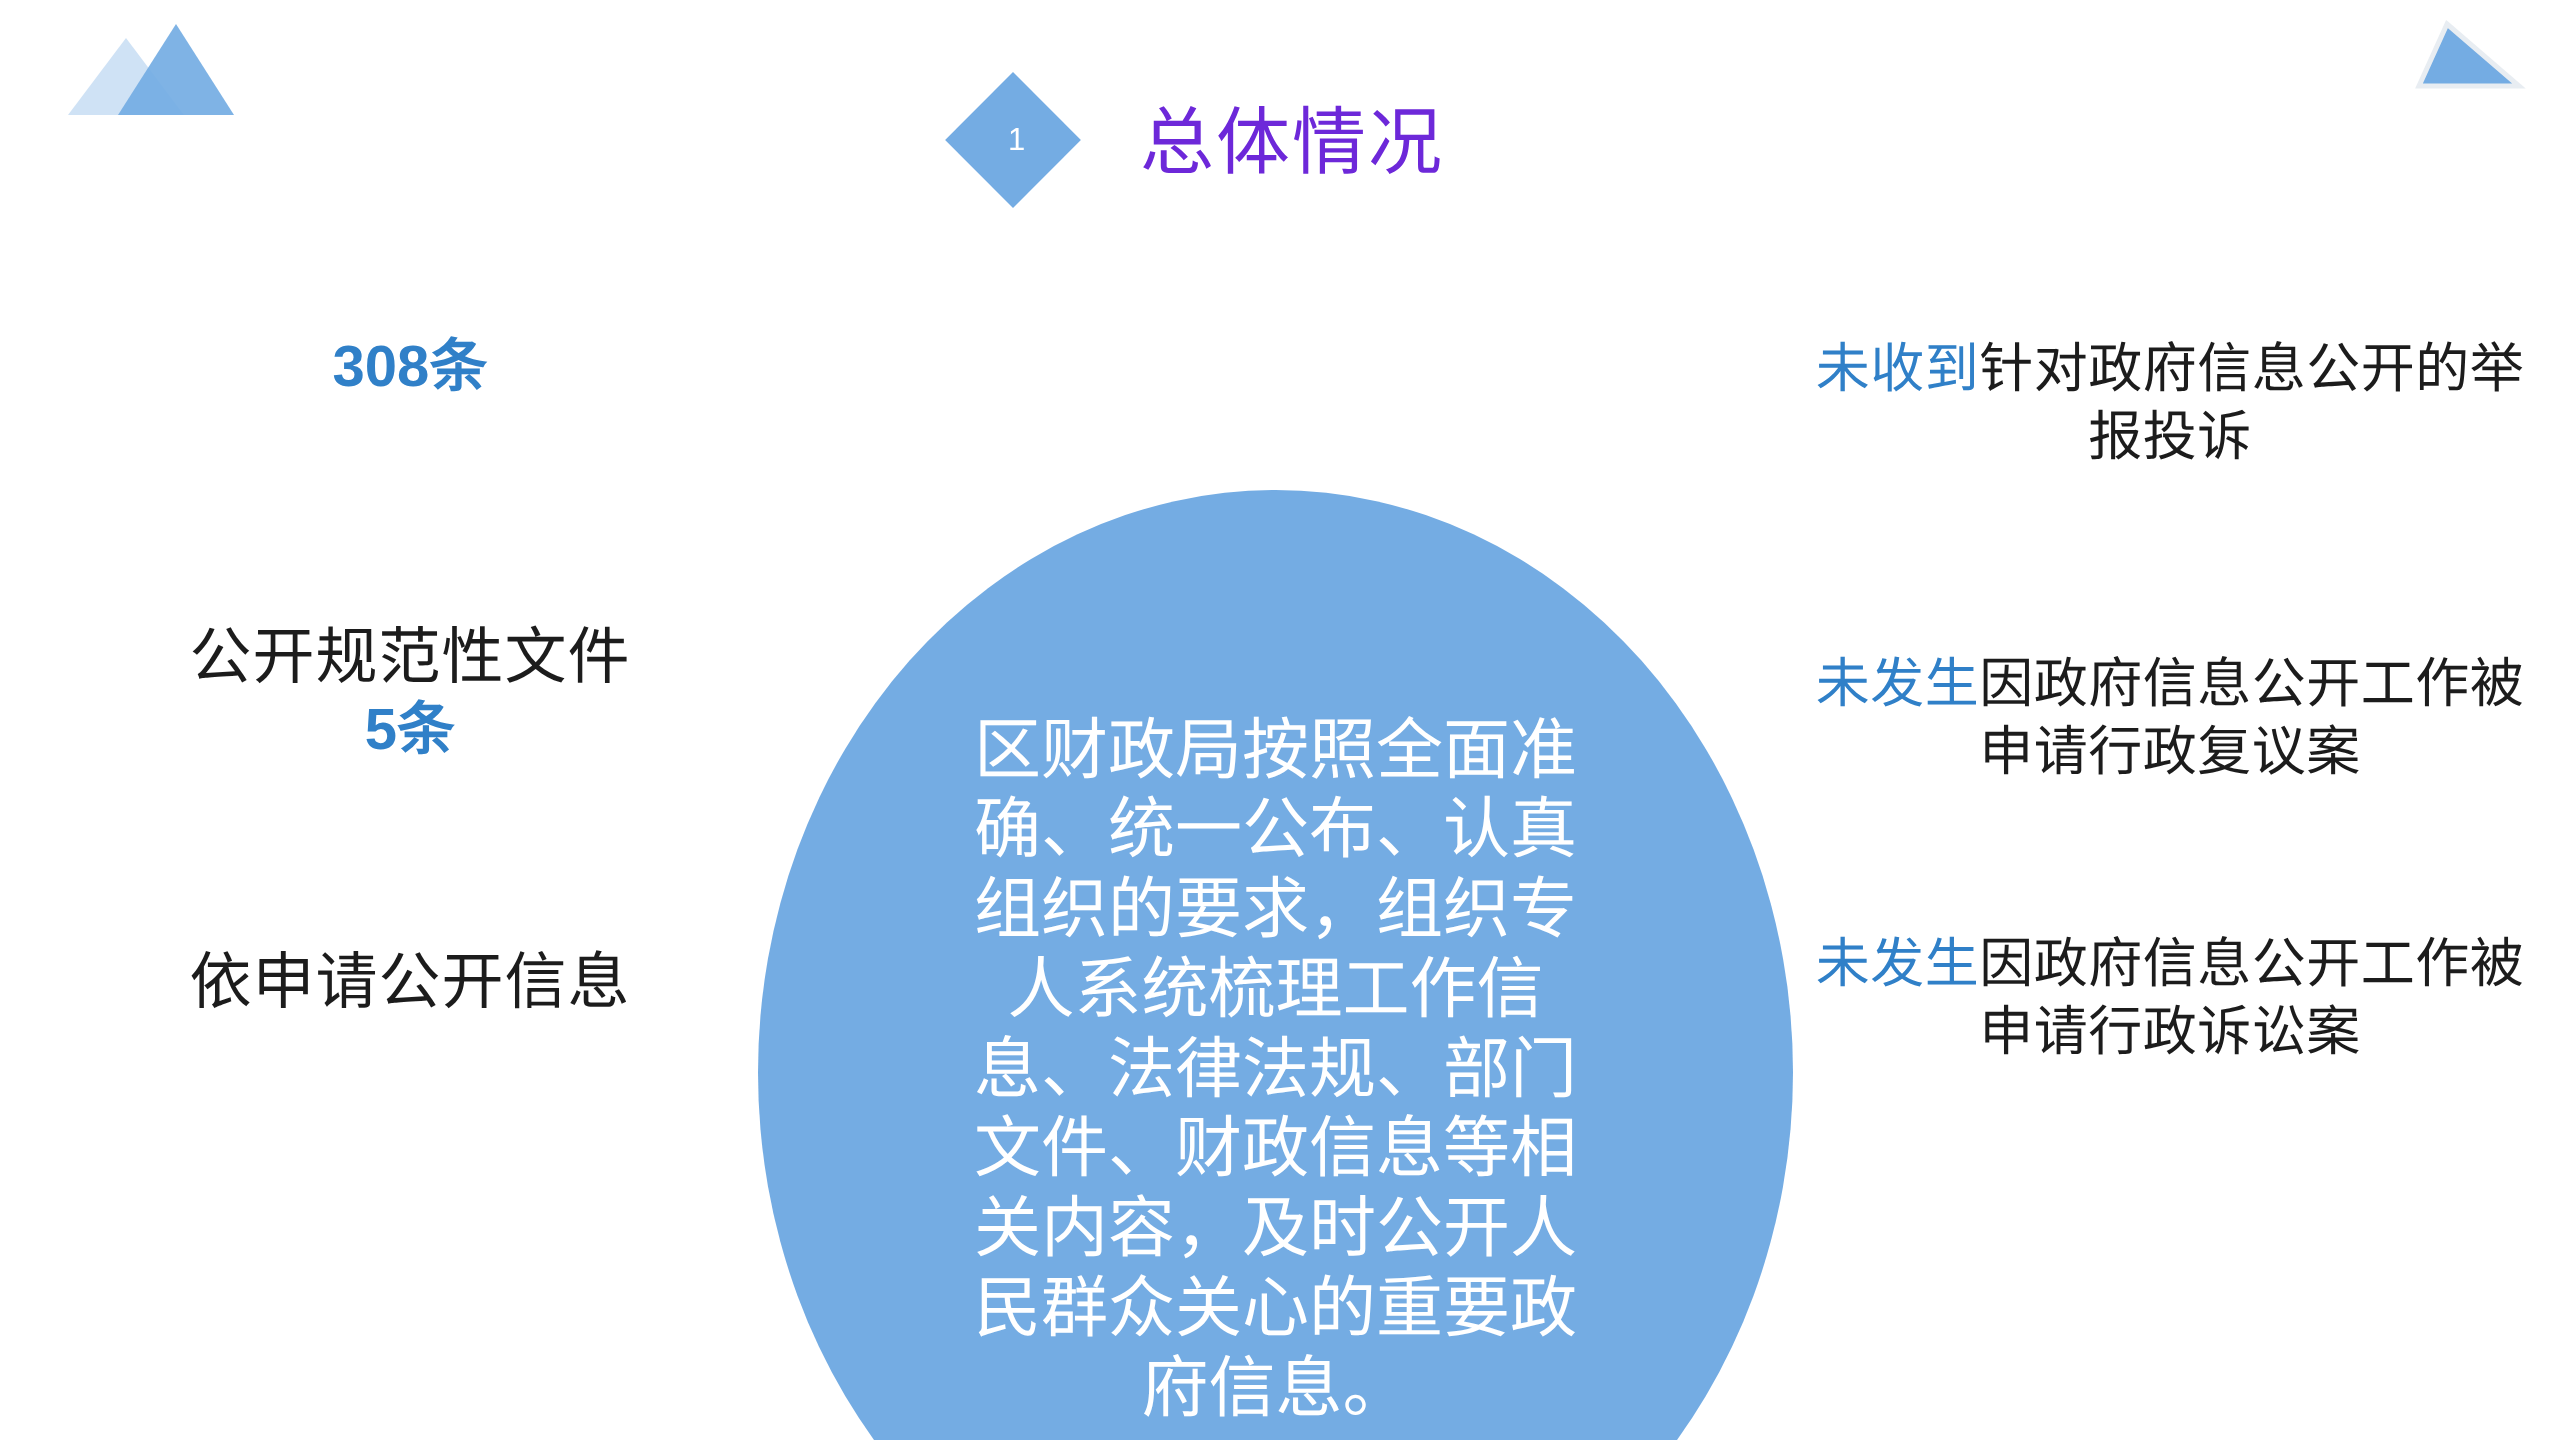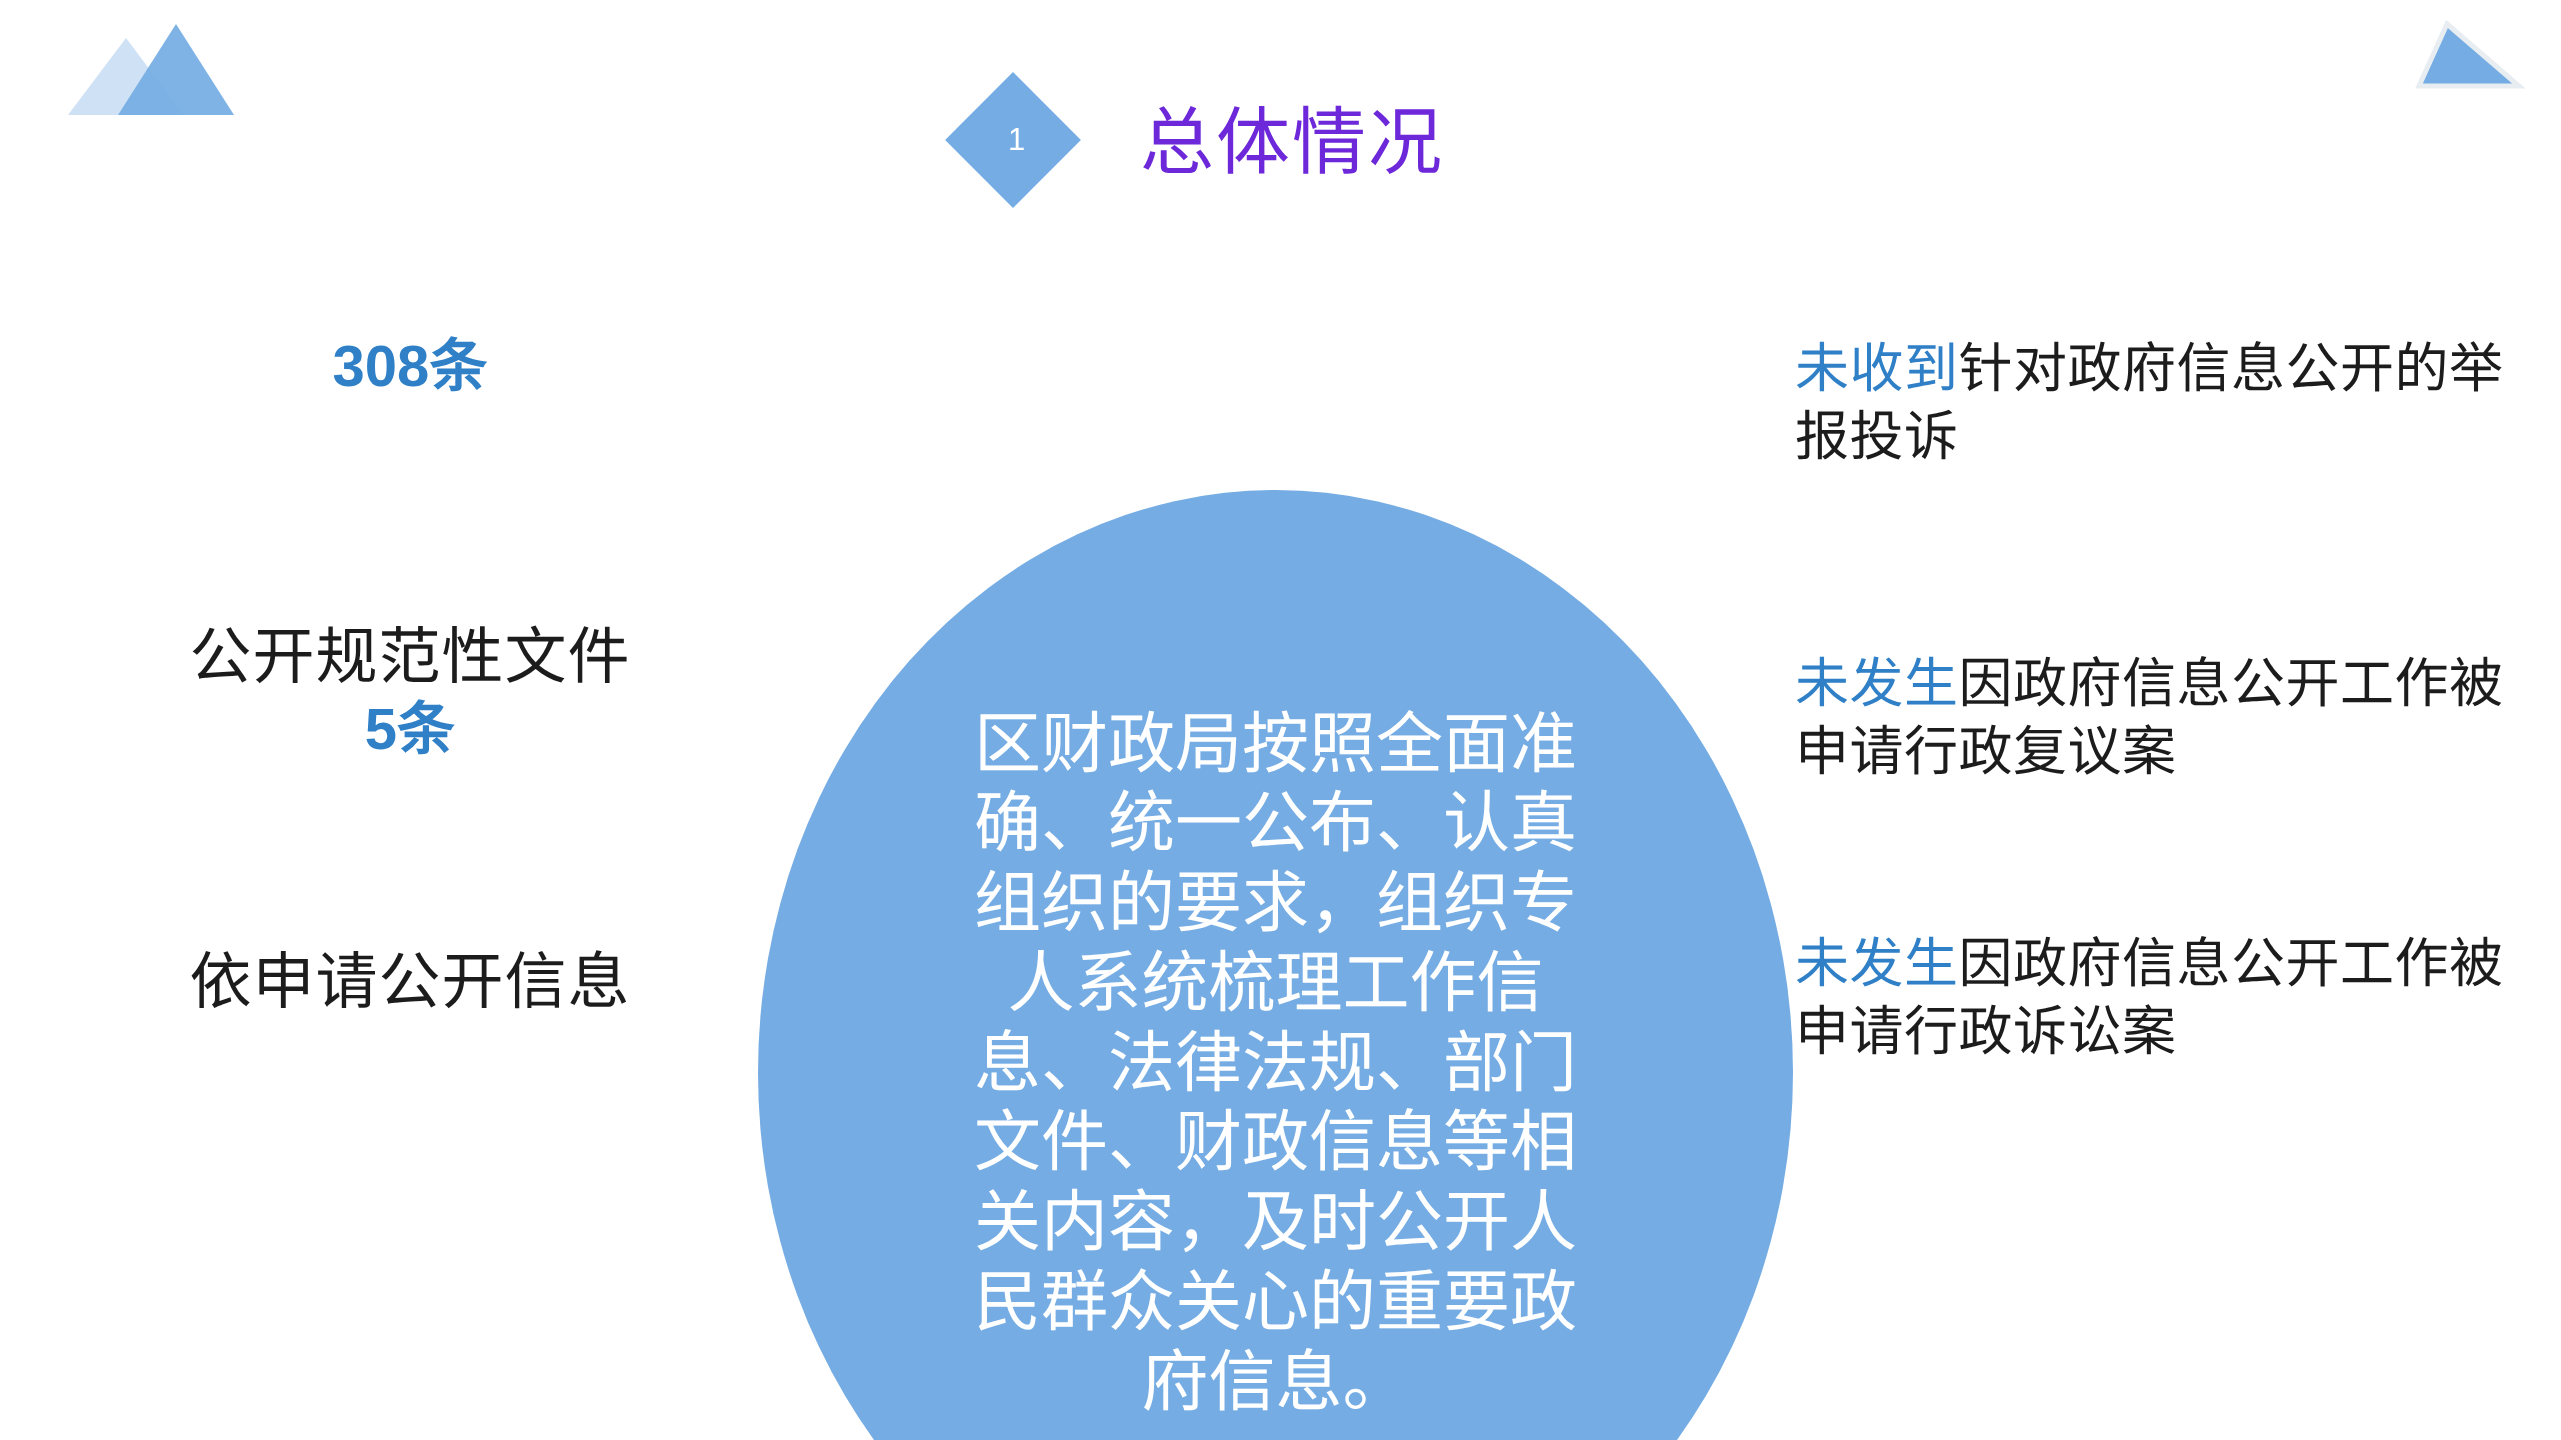--- a/index.html
+++ b/index.html
@@ -130,21 +130,21 @@
     font-size: 58px;
     color: #3080c8;
     font-weight: 700;
     margin-top: 2px;
   }
 
   .note-block {
     position: absolute;
     width: 750px;
     left: 10px;
-    text-align: left;
+    text-align: center;
     font-size: 54px;
     line-height: 1.25;
     color: #1c1c1c;
     letter-spacing: 0.5px;
   }
   #right-note-0 { top: 95px; }
   #right-note-1 { top: 410px; }
   #right-note-2 { top: 690px; }
   .note-accent { color: #3080c8; }
 
@@ -163,21 +163,20 @@
   }
   #ellipse-text {
     width: 640px;
     color: #ffffff;
     font-size: 67px;
     line-height: 1.19;
     text-align: center;
     letter-spacing: 0;
     word-break: break-all;
     margin-top: -8px;
-    font-family: Liberation Mono, monospace;
   }
 </style>
 </head>
 <body>
 
 <div id="slide">
 
   <svg id="deco-top-left" class="corner-deco" viewBox="0 0 210 110" xmlns="http://www.w3.org/2000/svg">
     <polygon points="38,105 96,28 154,105" fill="#cfe2f5"></polygon>
     <polygon points="88,105 146,14 204,105" fill="#74ace3" opacity="0.92"></polygon>

